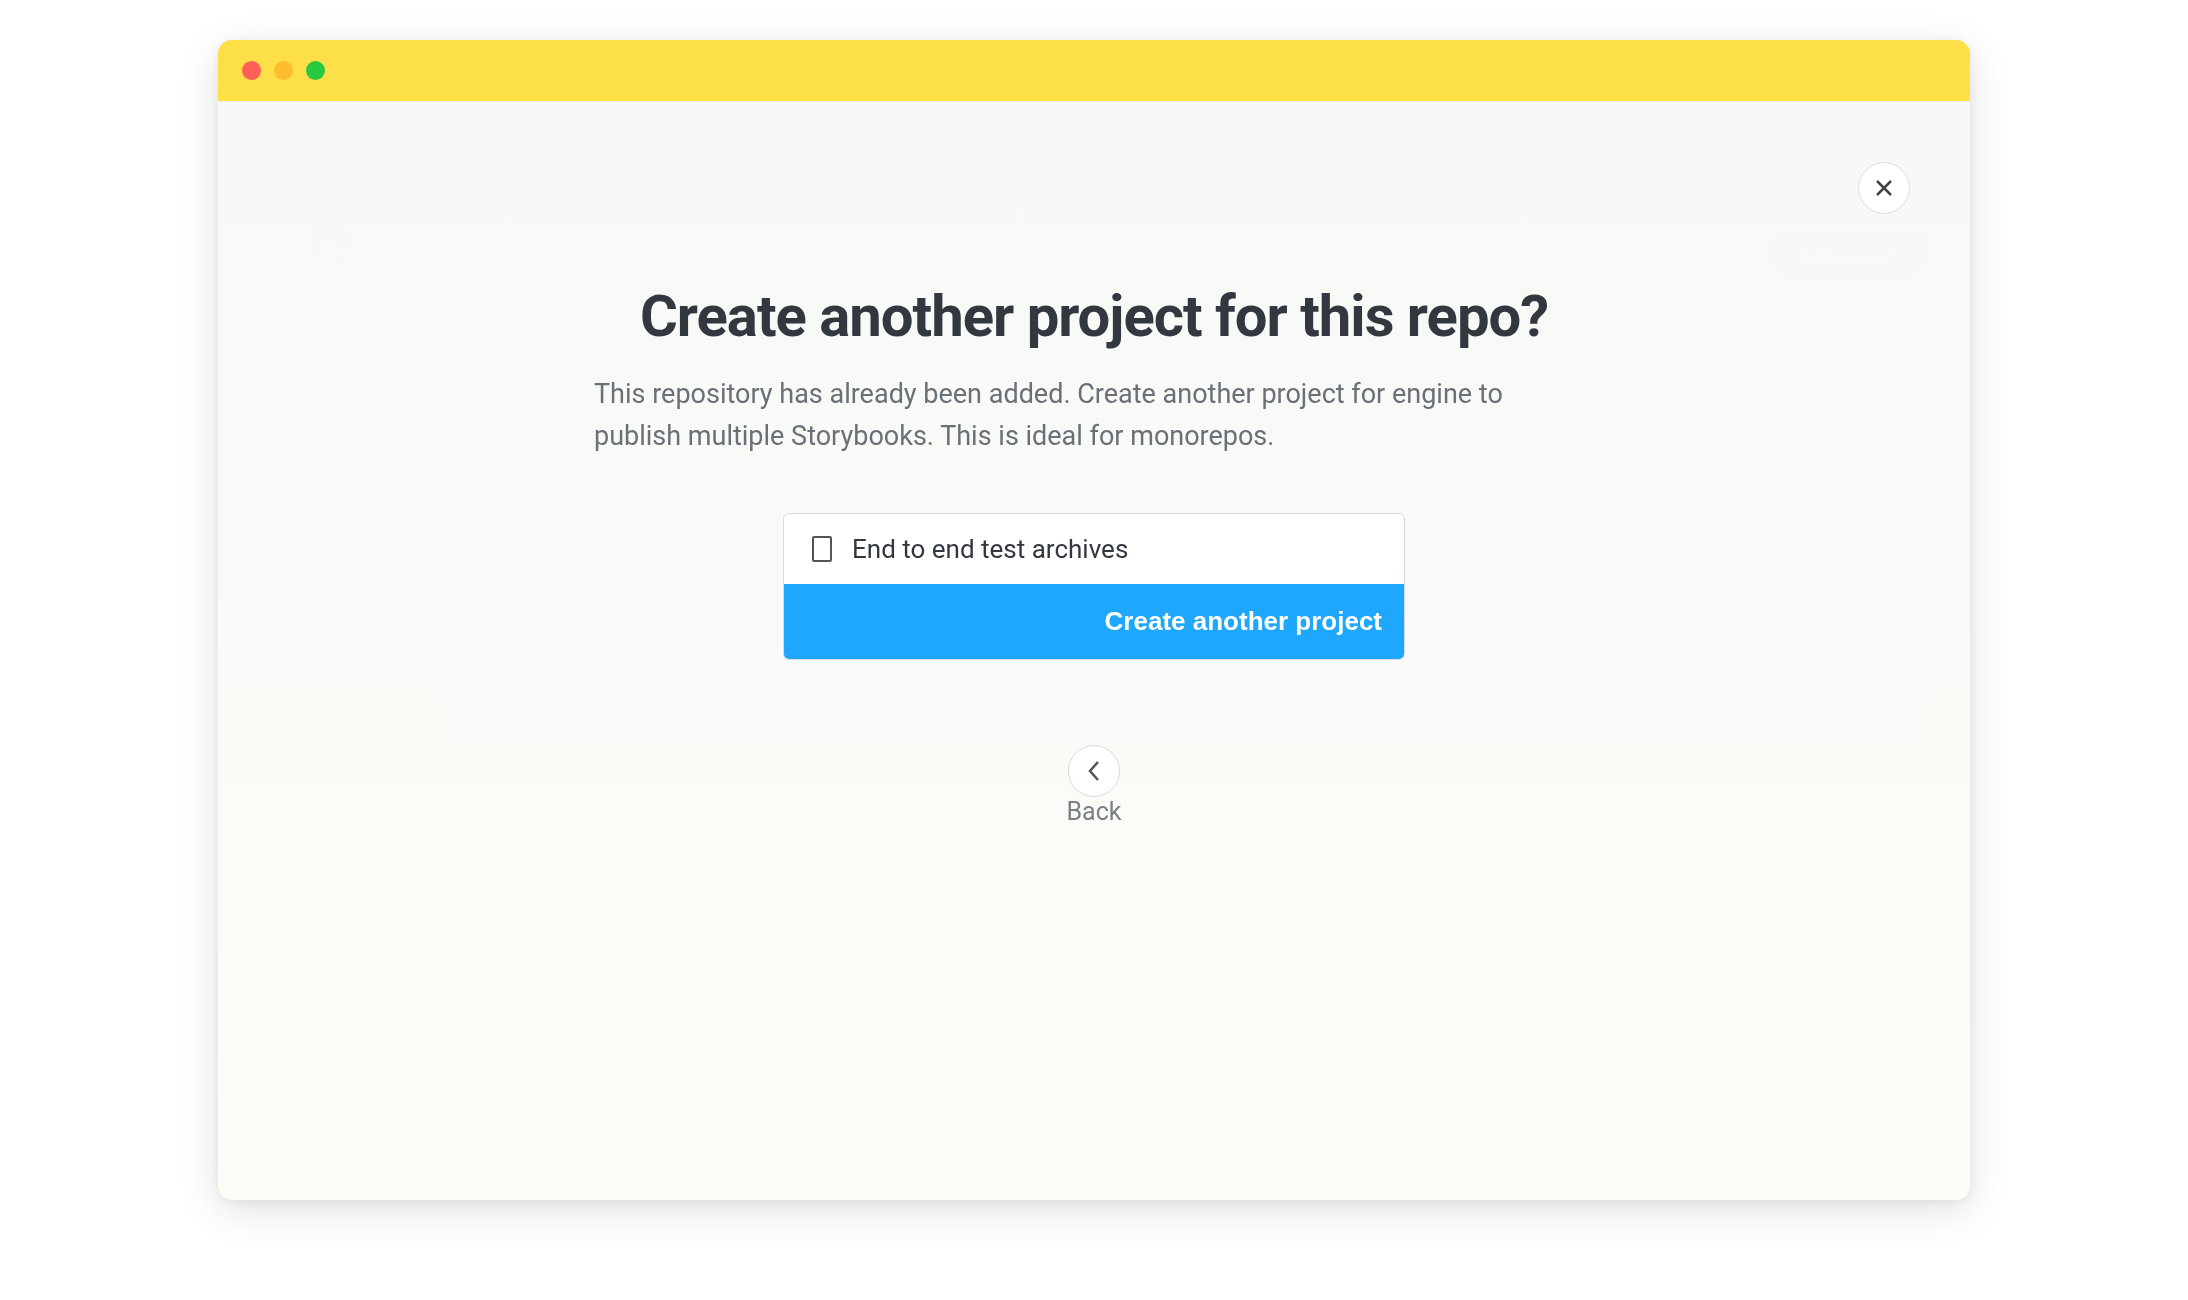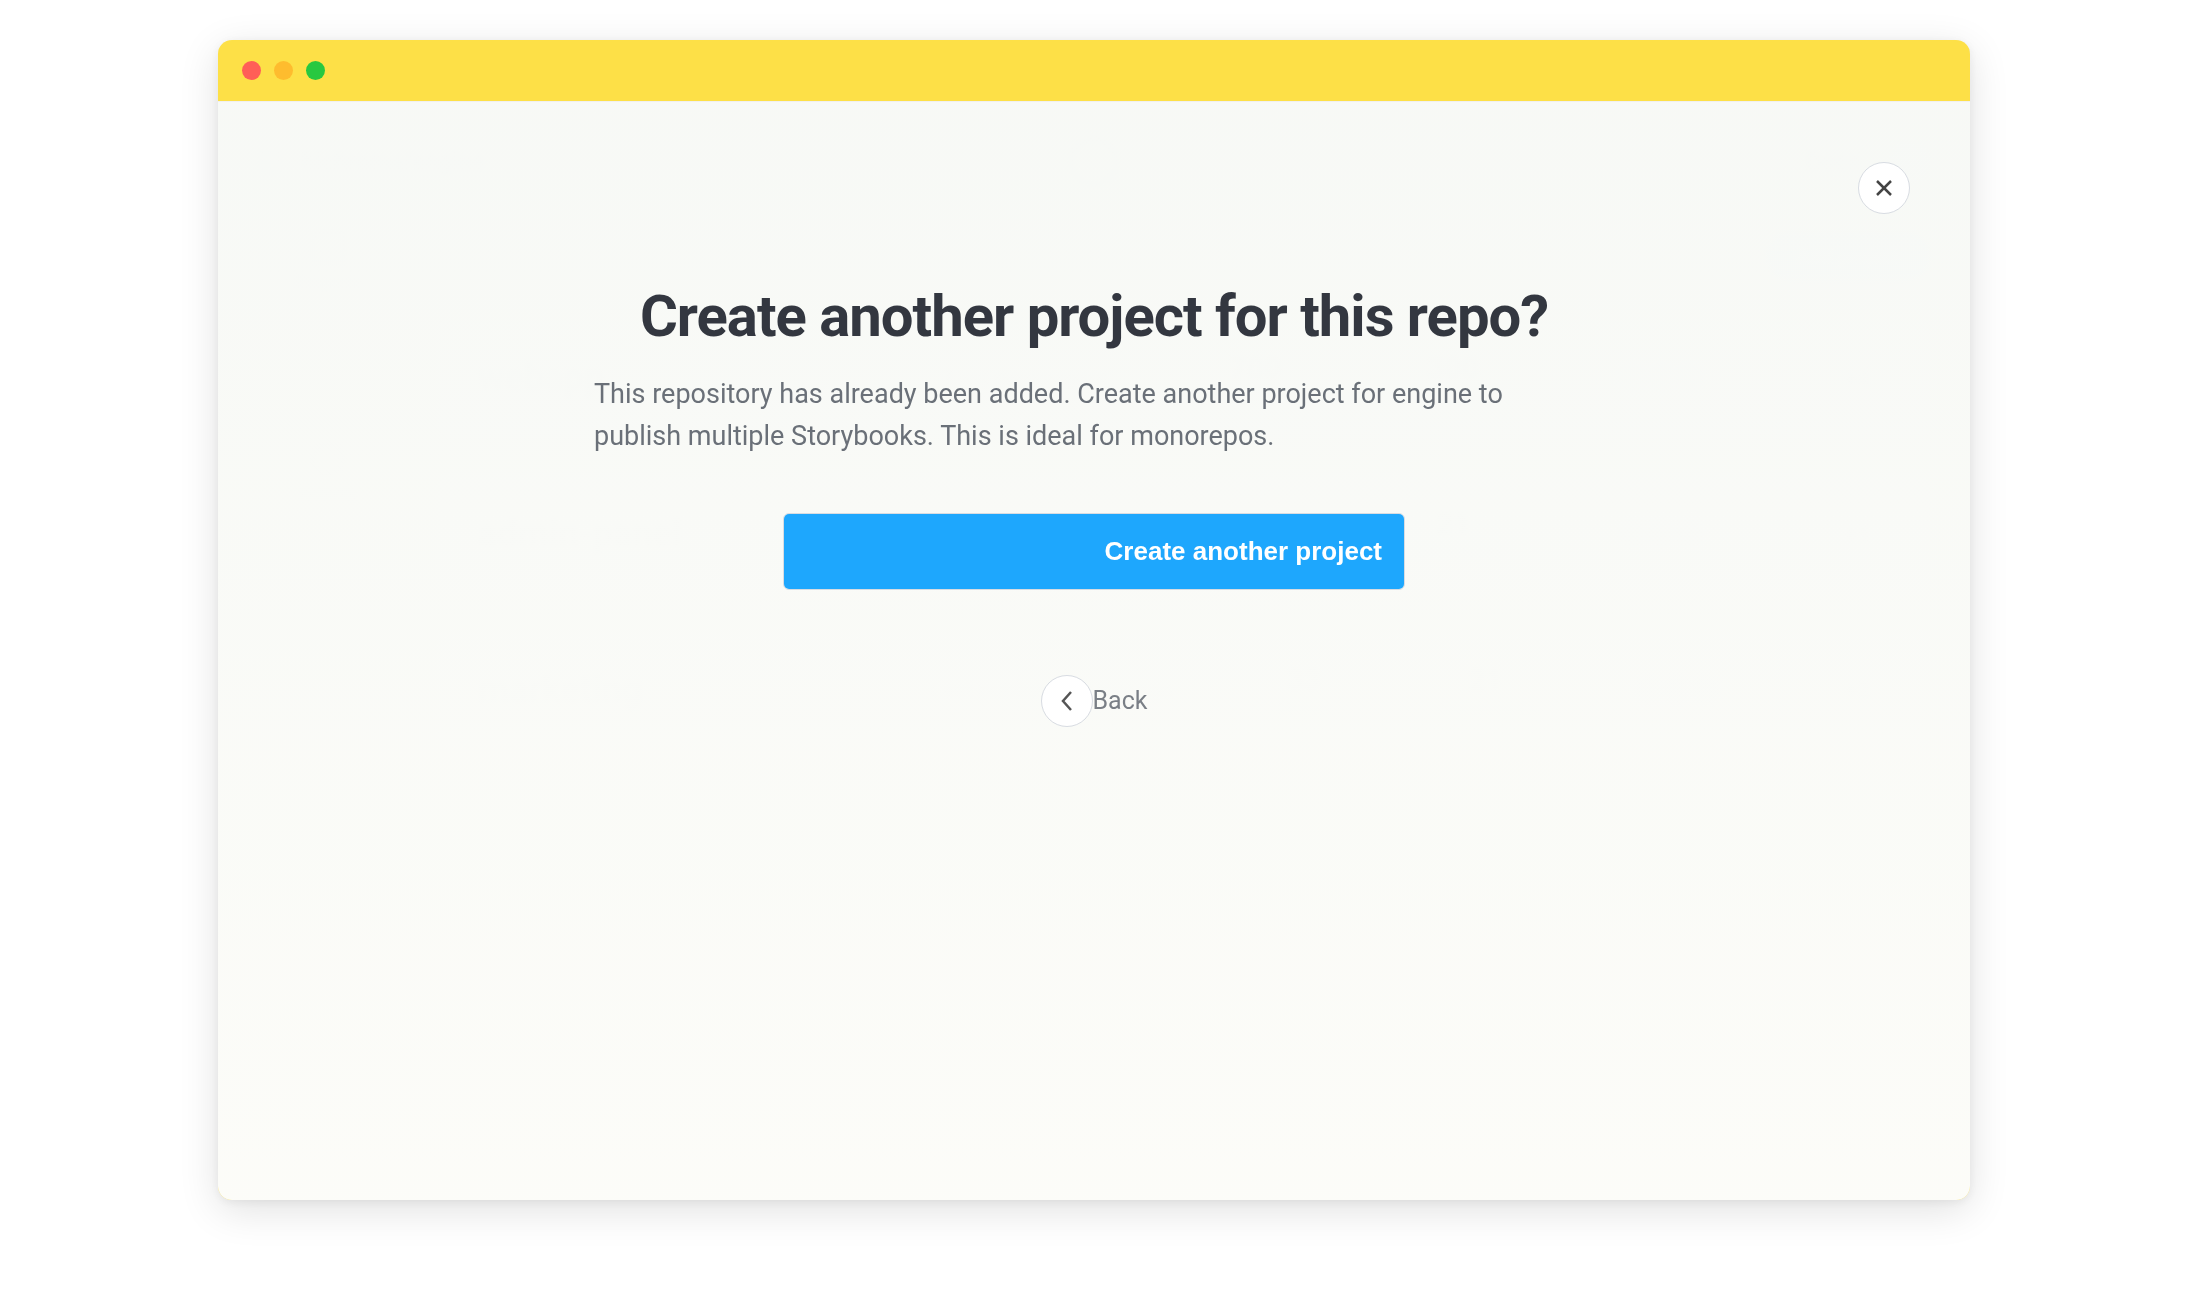--- a/index.html
+++ b/index.html
@@ -328,21 +328,21 @@
       font-size: 26px;
       font-weight: 700;
       border: none;
       cursor: pointer;
       text-align: right;
     }
 
     .back-section {
       margin-top: 85px;
       display: flex;
-      flex-direction: row;
+      flex-direction: column;
       align-items: center;
     }
 
     .back-button {
       width: 52px;
       height: 52px;
       border-radius: 50%;
       border: 1px solid #d8dce2;
       background: #ffffff;
       display: flex;
@@ -478,20 +478,24 @@
         <svg viewBox="0 0 18 18">
           <line x1="2" y1="2" x2="16" y2="16"></line>
           <line x1="16" y1="2" x2="2" y2="16"></line>
         </svg>
       </button>
 
       <h1 class="modal-title">Create another project for this repo?</h1>
       <p class="modal-subtitle">This repository has already been added. Create another project for engine to publish multiple Storybooks. This is ideal for monorepos.</p>
 
       <div class="option-box">
+        <div class="option-item">
+          <div class="option-icon"></div>
+          <span class="option-label">End to end test archives</span>
+        </div>
         <button class="create-button">Create another project</button>
       </div>
 
       <div class="back-section">
         <button class="back-button">
           <svg viewBox="0 0 14 22">
             <polyline points="11,2 3,11 11,20"></polyline>
           </svg>
         </button>
         <div class="back-label">Back</div>

